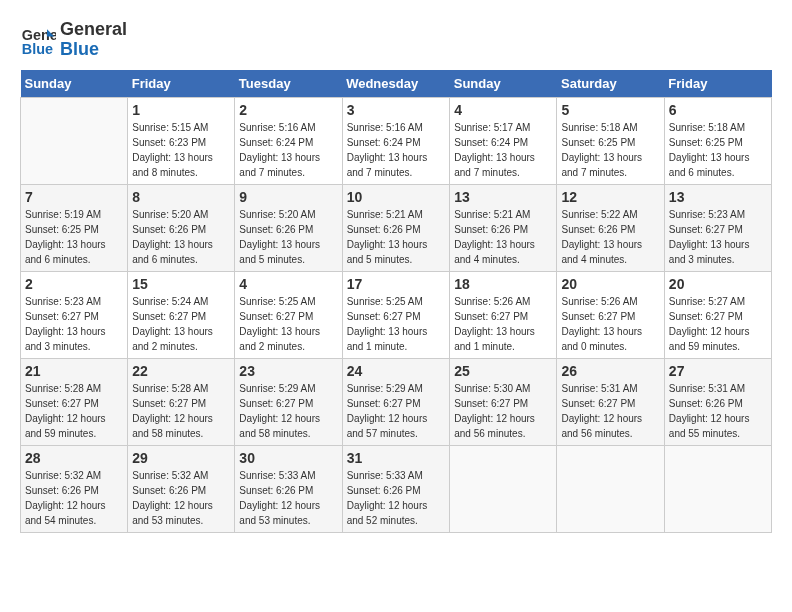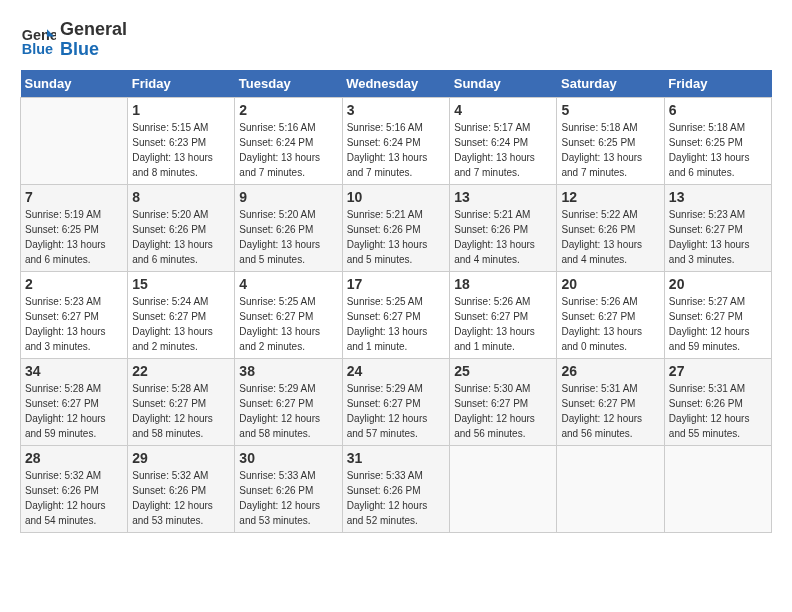--- a/index.html
+++ b/index.html
@@ -205,29 +205,29 @@
           <div class="day-number">20</div>
           <div class="day-info">Sunrise: 5:26 AM<br>Sunset: 6:27 PM<br>Daylight: 13 hours<br>and 0 minutes.</div>
         </td>
         <td>
           <div class="day-number">20</div>
           <div class="day-info">Sunrise: 5:27 AM<br>Sunset: 6:27 PM<br>Daylight: 12 hours<br>and 59 minutes.</div>
         </td>
       </tr>
       <tr>
         <td>
-          <div class="day-number">34</div>
+          <div class="day-number">21</div>
           <div class="day-info">Sunrise: 5:28 AM<br>Sunset: 6:27 PM<br>Daylight: 12 hours<br>and 59 minutes.</div>
         </td>
         <td>
           <div class="day-number">22</div>
           <div class="day-info">Sunrise: 5:28 AM<br>Sunset: 6:27 PM<br>Daylight: 12 hours<br>and 58 minutes.</div>
         </td>
         <td>
-          <div class="day-number">38</div>
+          <div class="day-number">23</div>
           <div class="day-info">Sunrise: 5:29 AM<br>Sunset: 6:27 PM<br>Daylight: 12 hours<br>and 58 minutes.</div>
         </td>
         <td>
           <div class="day-number">24</div>
           <div class="day-info">Sunrise: 5:29 AM<br>Sunset: 6:27 PM<br>Daylight: 12 hours<br>and 57 minutes.</div>
         </td>
         <td>
           <div class="day-number">25</div>
           <div class="day-info">Sunrise: 5:30 AM<br>Sunset: 6:27 PM<br>Daylight: 12 hours<br>and 56 minutes.</div>
         </td>

